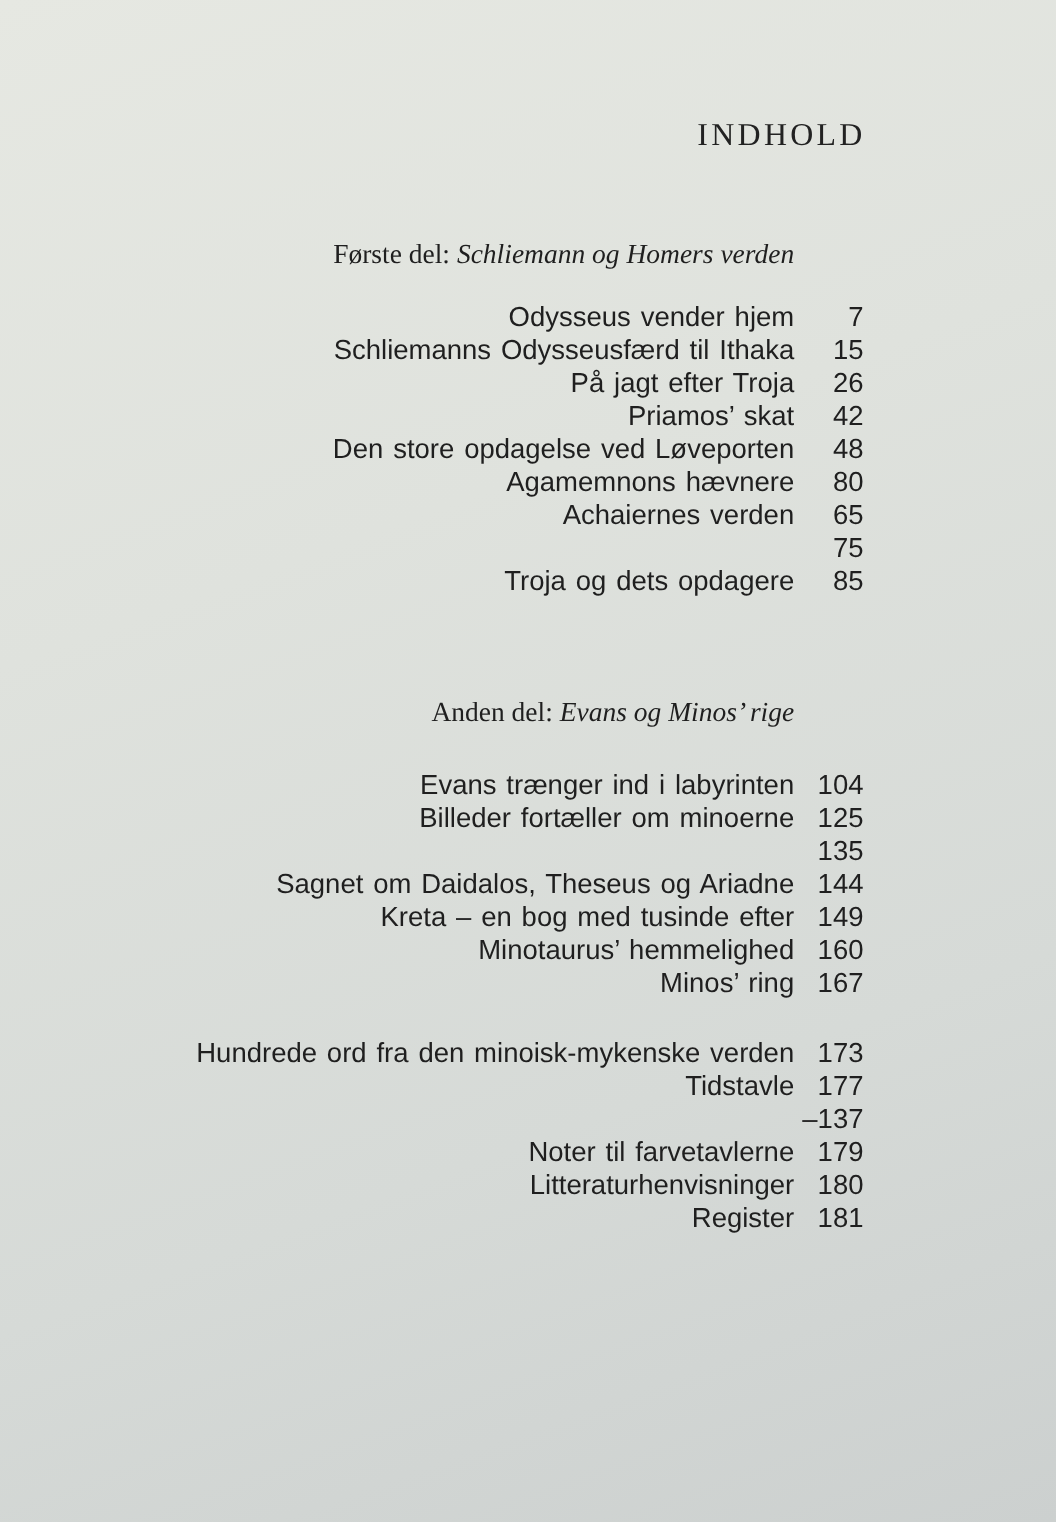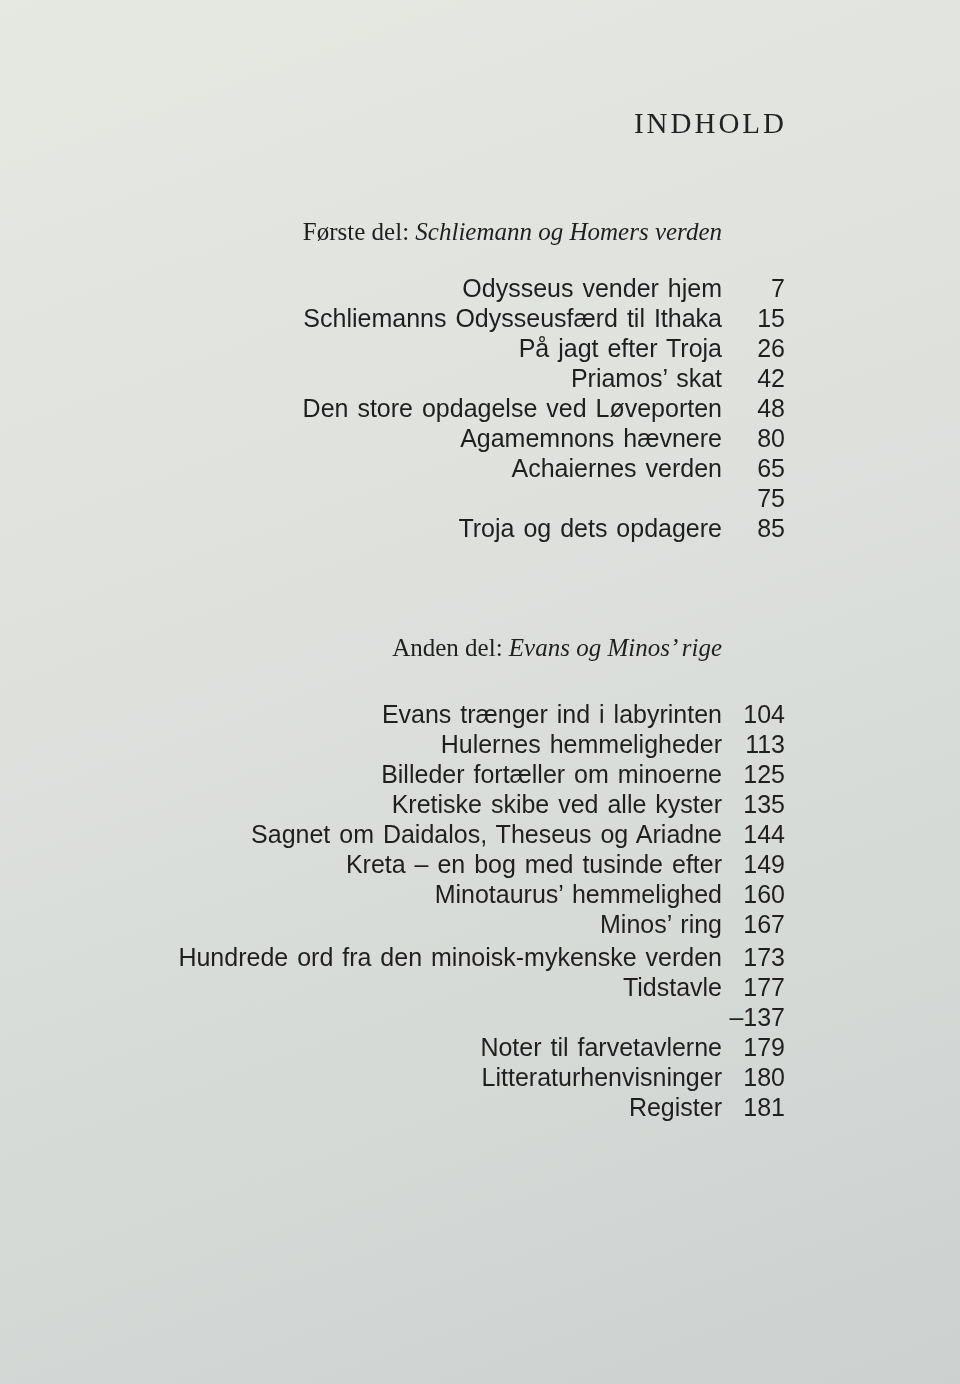--- a/index.html
+++ b/index.html
@@ -118,29 +118,24 @@
   <div class="part-heading h2">
     <span>Anden del: </span><span class="ital">Evans og Minos’ rige</span>
   </div>
 
   <div class="entries sec2">
     <div class="entry">
         <span class="label">Evans trænger ind i labyrinten</span>
         <span class="pg">104</span>
       </div>
     <div class="entry">
-        <span class="label">Hulernes hemmeligheder</span>
-        <span class="pg">113</span>
-      </div>
-    <div class="entry">
         <span class="label">Billeder fortæller om minoerne</span>
         <span class="pg">125</span>
       </div>
     <div class="entry">
-        <span class="label">Kretiske skibe ved alle kyster</span>
         <span class="pg">135</span>
       </div>
     <div class="entry">
         <span class="label">Sagnet om Daidalos, Theseus og Ariadne</span>
         <span class="pg">144</span>
       </div>
     <div class="entry">
         <span class="label">Kreta – en bog med tusinde efter</span>
         <span class="pg">149</span>
       </div>

